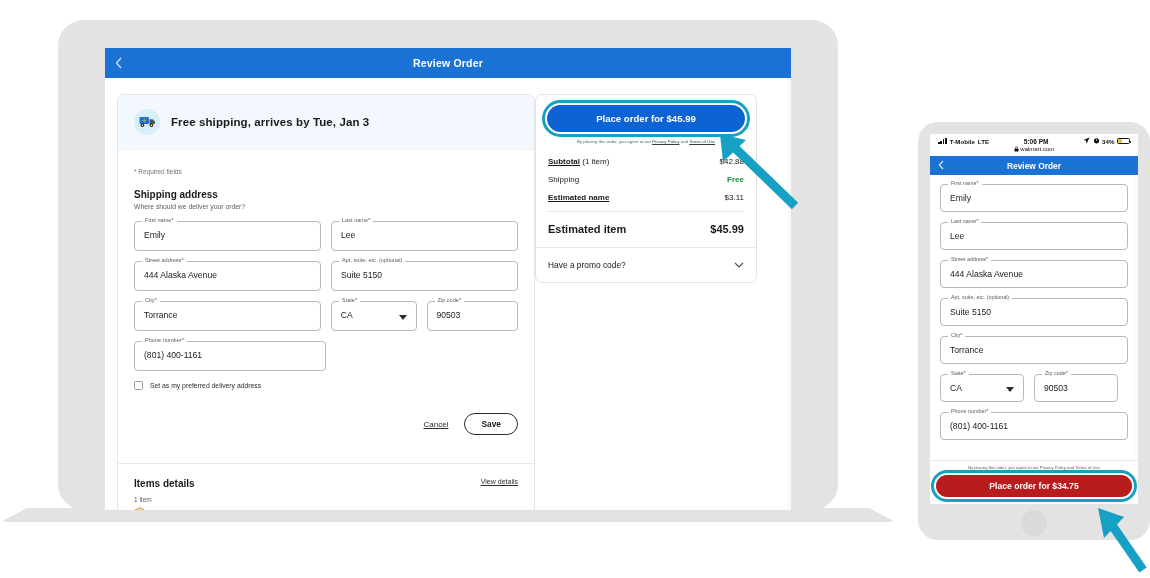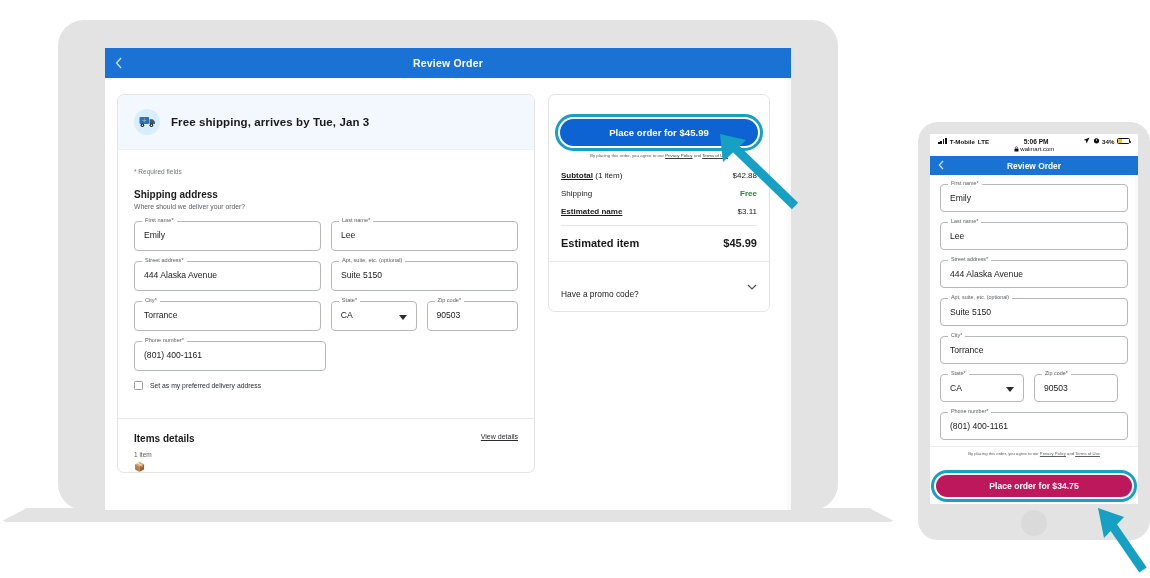--- a/index.html
+++ b/index.html
@@ -35,21 +35,21 @@
   }
   .wm-back {
     position: absolute; left: 10px; top: 0; height: 30px;
     display: flex; align-items: center; color: #cfe0f7; font-size: 13px;
   }
   .wm-title {
     flex: 1; text-align: center; color: #fff;
     font-size: 10.5px; font-weight: bold; letter-spacing: .2px;
   }
 
-  .wm-body { display: flex; padding: 16px 12px 0 12px; gap: 13px; }
+  .wm-body { display: flex; padding: 16px 12px 0 12px; }
   .col-left { width: 418px; }
   .col-right { width: 222px; }
 
   .card {
     background: #fff; border: 1px solid #e4e4e4; border-radius: 7px;
   }
 
   
   .ship-banner {
     background: #f2f8fd; border-top-left-radius: 7px; border-top-right-radius: 7px;
@@ -104,35 +104,35 @@
   .items-thumb { margin: 4px 16px 0 16px; font-size: 9px; }
 
   
   .sum-card { padding: 0; }
   .place-wrap { padding: 10px 11px 0 11px; }
   .place-btn {
     background: #0d63d1; border-radius: 16px; height: 27px;
     display: flex; align-items: center; justify-content: center;
     color: #fff; font-size: 9.6px; font-weight: bold;
   }
-  .hl-box { outline: 3px solid #15a0c4; outline-offset: 2px; margin-top: 14px; }
+  .hl-box { outline: 3px solid #15a0c4; outline-offset: 2px; }
   .legal { font-size: 4.4px; color: #5a5d62; text-align: center; padding: 7px 6px 0 6px; line-height: 1.4; }
   .legal u { color: #3a3c40; }
   .sum-rows { padding: 12px 12px 0 12px; }
   .sum-row { display: flex; justify-content: space-between; align-items: baseline; margin-bottom: 9px; }
   .sum-l { font-size: 8px; color: #1a1a1a; }
   .sum-l b { font-weight: bold; text-decoration: underline; }
   .sum-v { font-size: 8px; color: #1a1a1a; }
   .sum-v.free { color: #1a8a3b; font-weight: bold; }
   .sum-sep { height: 1px; background: #e8e8e8; margin: 3px 0 11px 0; }
   .tot-row { display: flex; justify-content: space-between; align-items: baseline; padding-bottom: 12px; }
   .tot-l { font-size: 11px; font-weight: bold; color: #1a1a1a; }
   .tot-v { font-size: 11px; font-weight: bold; color: #1a1a1a; }
   .promo { border-top: 1px solid #e8e8e8; padding: 12px 12px; display: flex; justify-content: space-between; align-items: center; }
-  .promo-l { font-size: 8.4px; color: #1a1a1a; margin-top: 15px; }
+  .promo-l { font-size: 8.4px; color: #1a1a1a; }
   .chev { color: #4a4c50; font-size: 9px; }
 
   .vscroll-l { position: absolute; right: 0; top: 30px; width: 4px; height: 432px; background: #fafafa; }
 
   
   #phone { position: absolute; left: 918px; top: 122px; width: 232px; height: 420px; }
   .phone-body {
     position: absolute; left: 0; top: 0; width: 232px; height: 418px;
     background: #e3e3e3; border-radius: 20px;
   }
@@ -165,21 +165,21 @@
   .ph-field.caret::after { content:""; position: absolute; right: 9px; top: 12px; border-left: 4px solid transparent; border-right: 4px solid transparent; border-top: 5px solid #2a2c30; }
   .ph-row { display: flex; gap: 10px; }
   .ph-state { width: 84px; } .ph-zip { width: 84px; }
 
   .ph-footer {
     position: absolute; left: 0; bottom: 0; width: 208px;
     background: #fff; border-top: 1px solid #ececec; padding: 4px 6px 7px 6px;
   }
   .ph-legal { font-size: 4.2px; color: #5a5d62; text-align: center; line-height: 1.4; padding-bottom: 4px; }
   .ph-place {
-    background: #be185d; border-radius: 14px; height: 22px;
+    background: #b91c1c; border-radius: 14px; height: 22px;
     display: flex; align-items: center; justify-content: center;
     color: #fff; font-size: 8.6px; font-weight: bold;
   }
   .vscroll-p { position: absolute; right: 0; top: 41px; width: 3px; height: 320px; background: #fafafa; }
 
   
   .arrow { position: absolute; pointer-events: none; }
 </style>
 </head>
 <body>
@@ -276,20 +276,24 @@
                   <span class="flab">Phone number*</span>
                   <span class="fval">(801) 400-1161</span>
                 </div>
               </div>
 
               <div class="chk-row">
                 <span class="chk"></span>
                 <span class="chk-lab">Set as my preferred delivery address</span>
               </div>
 
+              <div class="actions">
+                <span class="link-btn">Cancel</span>
+                <span class="pill-btn">Save</span>
+              </div>
             </div>
 
             <div class="divider"></div>
 
             <div class="items-head">
               <span class="items-title">Items details</span>
               <span class="items-link">View details</span>
             </div>
             <div class="items-count">1 item</div>
             <div class="items-thumb">📦</div>

